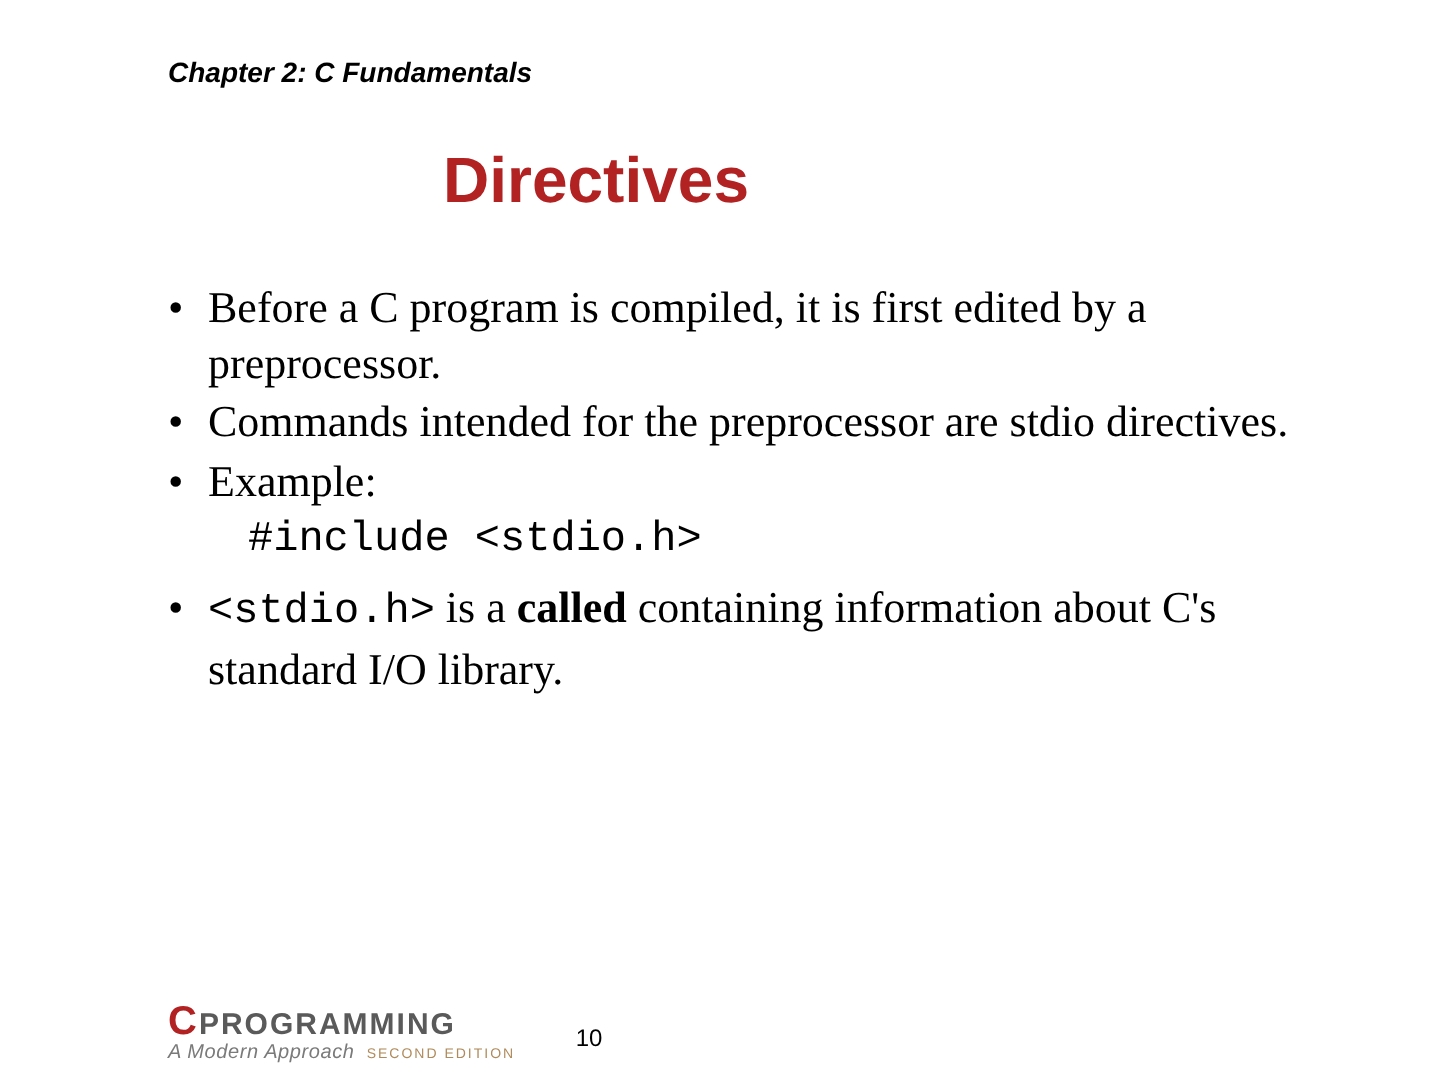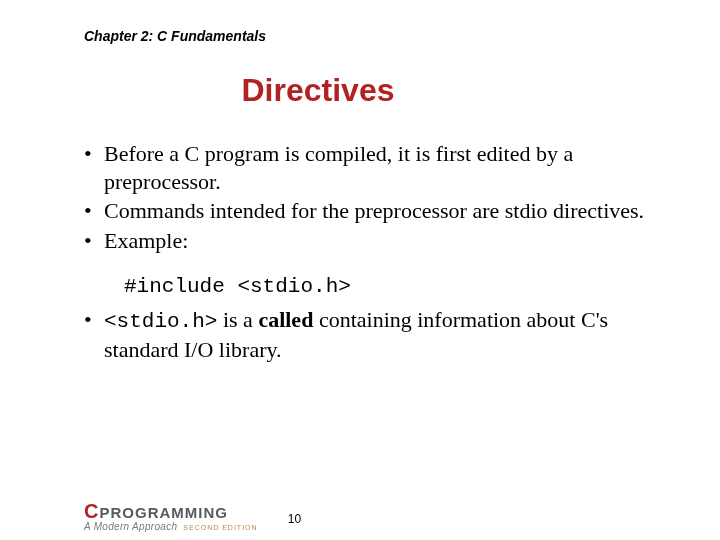--- a/index.html
+++ b/index.html
@@ -23,21 +23,20 @@
   }
   .title {
     position: absolute;
     top: 72px;
     width: 596px;
     text-align: center;
     font-family: Arial, Helvetica, sans-serif;
     font-weight: bold;
     font-size: 32px;
     color: #b22222;
-    margin-left: 20px;
   }
   .content {
     position: absolute;
     top: 140px;
     left: 84px;
     right: 70px;
   }
   .bullets {
     list-style: none;
     font-size: 22px;
@@ -55,21 +54,21 @@
     top: 0;
   }
   .code {
     font-family: "Courier New", Courier, monospace;
     font-size: 21px;
   }
   .code-block {
     font-family: "Courier New", Courier, monospace;
     font-size: 21px;
     margin-left: 20px;
-    margin-top: 20px;
+    margin-top: 4px;
     margin-bottom: 6px;
   }
   .footer {
     position: absolute;
     bottom: 8px;
     left: 0;
     width: 720px;
     height: 40px;
     margin-top: 16px;
   }

